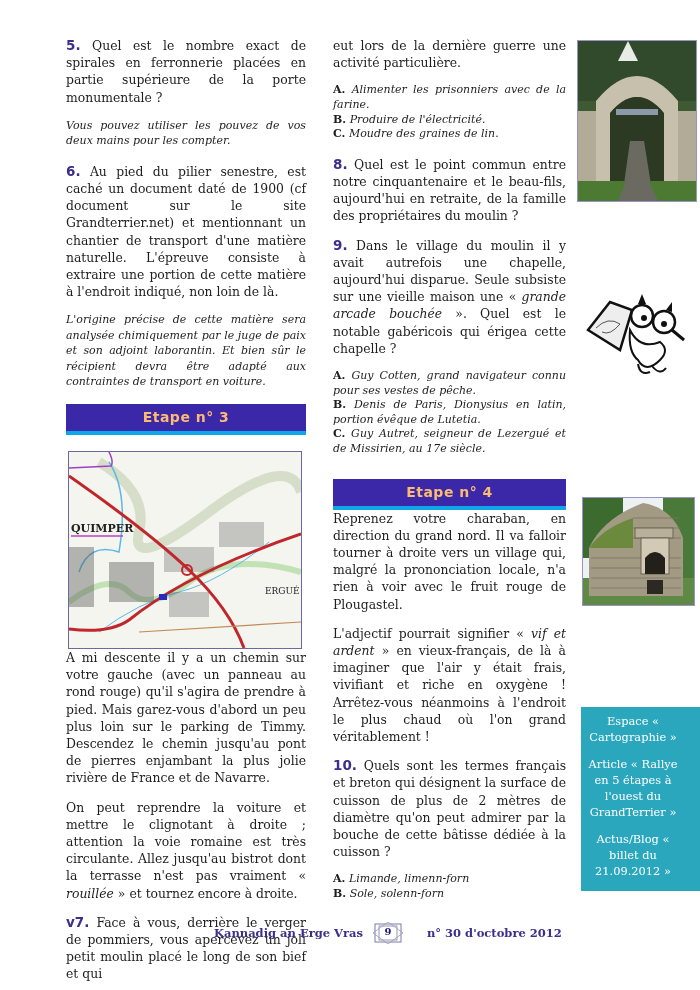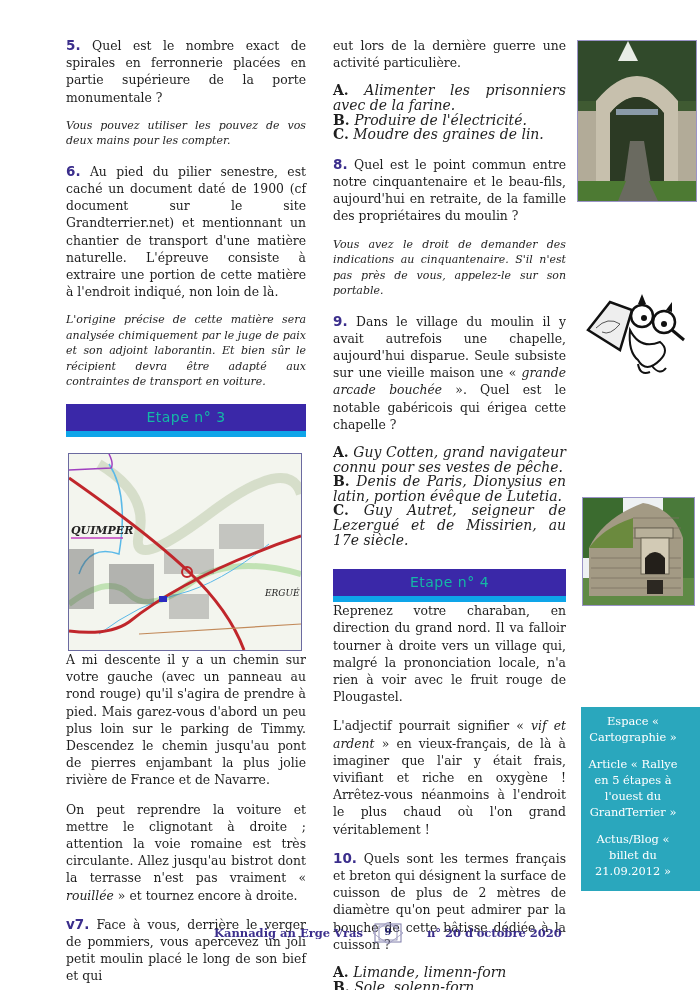--- a/index.html
+++ b/index.html
@@ -2,28 +2,28 @@
 <html><head>
 <meta charset="utf-8">
 <style>
   html, body { margin:0; padding:0; background:#ffffff; }
   body { width:700px; height:990px; position:relative; overflow:hidden;
          font-family:"DejaVu Serif", serif; color:#1e1e1e; }
   .col { position:absolute; font-size:12.4px; line-height:17.2px; text-align:justify; }
   .col p { margin:0 0 12px 0; }
   .col p.it { font-style:italic; font-size:11px; line-height:15.5px; margin-bottom:14px; }
   .qn { color:#3b2e8c; font-weight:bold; font-family:"DejaVu Sans", sans-serif; font-size:13.5px; }
-  .opts { font-size:14px; line-height:14.6px; font-style:italic; margin:0 0 14px 0; }
+  .opts { font-size:11px; line-height:14.6px; font-style:italic; margin:0 0 14px 0; }
   .opts div b { font-style:normal; font-family:"DejaVu Serif", serif; }
-  .etape { background:#3a28a8; color:#14b8a6; text-align:center;
-           font-family:"DejaVu Sans", sans-serif; font-weight:normal; font-size:14px;
-           height:27px; line-height:27px; border-bottom:6px solid #0ea5e9; letter-spacing:0.5px; }
+  .etape { background:#3a28a8; color:#fdba74; text-align:center;
+           font-family:"DejaVu Sans", sans-serif; font-weight:bold; font-size:14px;
+           height:27px; line-height:27px; border-bottom:4px solid #0ea5e9; letter-spacing:0.5px; }
   #col1 { left:66px; top:37px; width:240px; }
   #col2 { left:333px; top:37px; width:233px; }
-  .map { width:232px; height:196px; border:1px solid #6b6aa0; margin:16px 0 0 2px; position:relative; overflow:hidden; background:#a16207;font-style:italic; }
+  .map { width:232px; height:196px; border:1px solid #6b6aa0; margin:16px 0 0 2px; position:relative; overflow:hidden; background:#a16207; }
   .photo { position:absolute; border:1px solid #9a93c7; overflow:hidden; }
   .sidebox { position:absolute; left:581px; top:707px; width:100px; background:#2aa7bd;
              color:#ffffff; text-align:center; font-size:11.4px; line-height:16px; padding:6px 20px 8px 2px; }
   .sidebox p { margin:0 0 11px 0; }
   .sidebox p:last-child { margin-bottom:4px; }
   .footer { position:absolute; top:922px; left:0; width:700px; height:22px; font-family:"DejaVu Serif", serif;
             font-weight:bold; color:#3b2e8c; font-size:11.5px; }
   .footer .l { position:absolute; left:214px; top:4px; }
   .footer .r { position:absolute; left:427px; top:4px; }
   .footer .pn { position:absolute; left:371px; top:0; width:34px; height:22px; }
@@ -72,21 +72,20 @@
 </div>
 
 <div id="col2" class="col">
   <p>eut lors de la dernière guerre une activité particulière.</p>
   <div class="opts">
     <div><b>A.</b> <span>Alimenter les prisonniers avec de la farine.</span></div>
     <div><b>B.</b> <span>Produire de l'électricité.</span></div>
     <div><b>C.</b> <span>Moudre des graines de lin.</span></div>
   </div>
   <p><span class="qn">8.</span> <span>Quel est le point commun entre notre cinquantenaire et le beau-fils, aujourd'hui en retraite, de la famille des propriétaires du moulin ?</span></p>
-  <p class="it">Vous avez le droit de demander des indications au cinquantenaire. S'il n'est pas près de vous, appelez-le sur son portable.</p>
   <p><span class="qn">9.</span> <span>Dans le village du moulin il y avait autrefois une chapelle, aujourd'hui disparue. Seule subsiste sur une vieille maison une « </span><i>grande arcade bouchée</i><span> ». Quel est le notable gabéricois qui érigea cette chapelle ?</span></p>
   <div class="opts" style="margin-bottom:22px;">
     <div><b>A.</b> <span>Guy Cotten, grand navigateur connu pour ses vestes de pêche.</span></div>
     <div><b>B.</b> <span>Denis de Paris, Dionysius en latin, portion évêque de Lutetia.</span></div>
     <div><b>C.</b> <span>Guy Autret, seigneur de Lezergué et de Missirien, au 17e siècle.</span></div>
   </div>
 
   <div class="etape" style="">Etape n° 4</div>
 
   <p>Reprenez votre charaban, en direction du grand nord. Il va falloir tourner à droite vers un village qui, malgré la prononciation locale, n'a rien à voir avec le fruit rouge de Plougastel.</p>
@@ -158,14 +157,14 @@
 <div class="footer">
   <span class="l">Kannadig an Erge Vras</span>
   <div class="pn">
     <svg width="34" height="22" viewBox="0 0 34 22">
       <rect x="4" y="2" width="26" height="18" fill="none" stroke="#7d7aa8" stroke-width="1"></rect>
       <rect x="8" y="4" width="18" height="14" fill="none" stroke="#7d7aa8" stroke-width="0.8"></rect>
       <path d="M17 0 L32 11 L17 22 L2 11 Z" fill="none" stroke="#9a97c0" stroke-width="0.8"></path>
     </svg>
     <span>9</span>
   </div>
-  <span class="r">n° 20 d'octobre 2020</span>
+  <span class="r">n° 30 d'octobre 2012</span>
 </div>
 
 </body></html>

